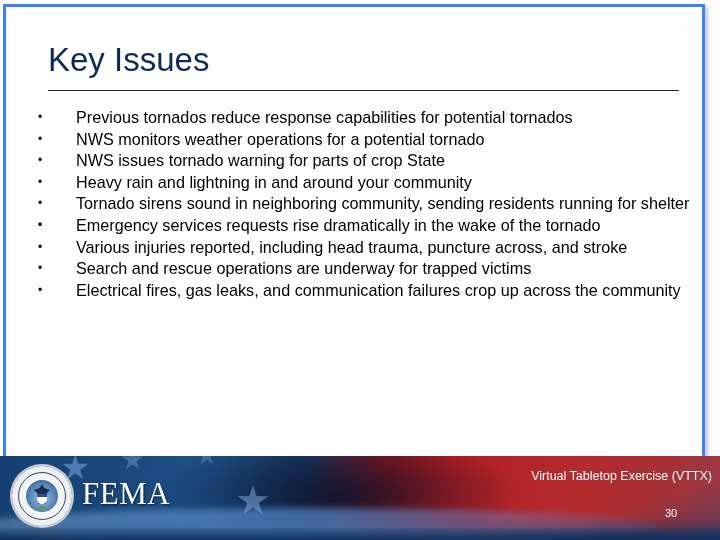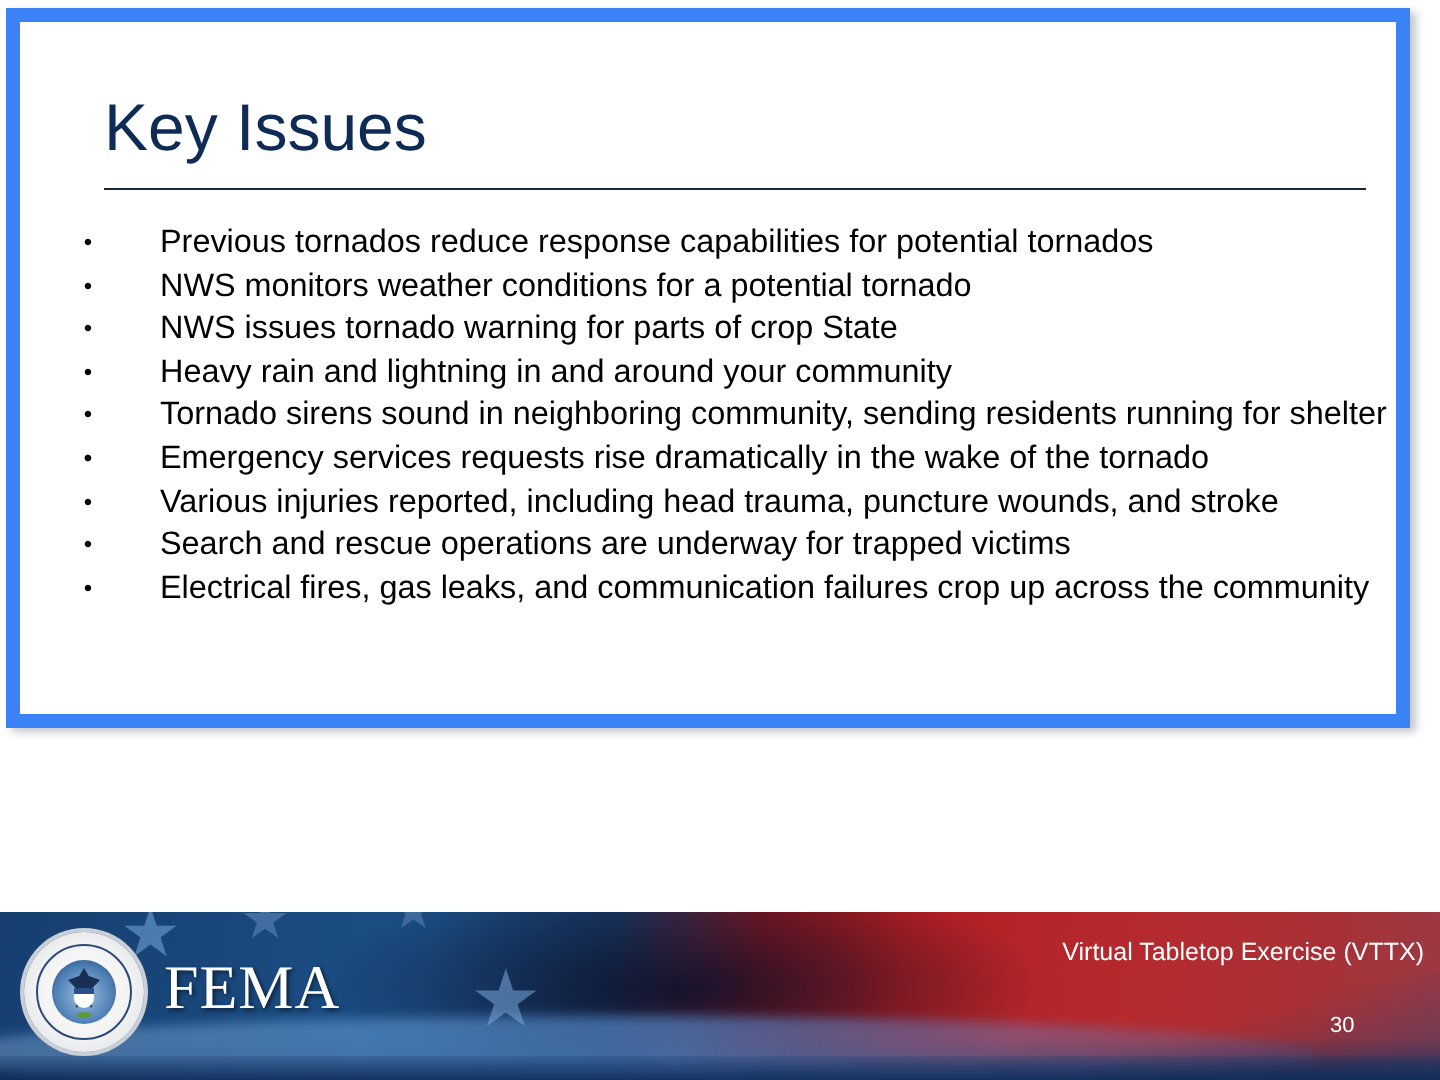--- a/index.html
+++ b/index.html
@@ -12,23 +12,23 @@
       position: relative;
       overflow: hidden;
       background: #ffffff;
       font-family: "Liberation Sans", sans-serif;
     }
     .slide-panel {
       position: absolute;
       left: 3px;
       top: 4px;
       width: 702px;
-      height: 360px;
+      height: 536px;
       background: #ffffff;
-      border: 7px solid #3b82f6;
+      border: 3px solid #3b82f6;
       box-shadow: 3px 2px 4px rgba(120,130,140,0.45);
       box-sizing: border-box;
     }
     .slide-title {
       position: absolute;
       left: 42px;
       top: 33px;
       margin: 0;
       font-family: "Liberation Sans", sans-serif;
       font-weight: normal;
@@ -208,21 +208,21 @@
   <h1 class="slide-title">Key Issues</h1>
   <div class="title-rule"></div>
 
   <ul class="bullets">
     <li class="bullet-item">
       <span class="bullet-dot">•</span>
       <span>Previous tornados reduce response capabilities for potential tornados</span>
     </li>
     <li class="bullet-item">
       <span class="bullet-dot">•</span>
-      <span>NWS monitors weather conditions for a potential tornado</span>
+      <span>NWS monitors weather operations for a potential tornado</span>
     </li>
     <li class="bullet-item">
       <span class="bullet-dot">•</span>
       <span>NWS issues tornado warning for parts of crop State</span>
     </li>
     <li class="bullet-item">
       <span class="bullet-dot">•</span>
       <span>Heavy rain and lightning in and around your community</span>
     </li>
     <li class="bullet-item">
@@ -231,21 +231,21 @@
     </li>
     <li class="bullet-item">
       <span class="bullet-dot">•</span>
     </li>
     <li class="bullet-item">
       <span class="bullet-dot">•</span>
       <span>Emergency services requests rise dramatically in the wake of the tornado</span>
     </li>
     <li class="bullet-item">
       <span class="bullet-dot">•</span>
-      <span>Various injuries reported, including head trauma, puncture wounds, and stroke</span>
+      <span>Various injuries reported, including head trauma, puncture across, and stroke</span>
     </li>
     <li class="bullet-item">
       <span class="bullet-dot">•</span>
       <span>Search and rescue operations are underway for trapped victims</span>
     </li>
     <li class="bullet-item">
       <span class="bullet-dot">•</span>
       <span>Electrical fires, gas leaks, and communication failures crop up across the community</span>
     </li>
   </ul>

